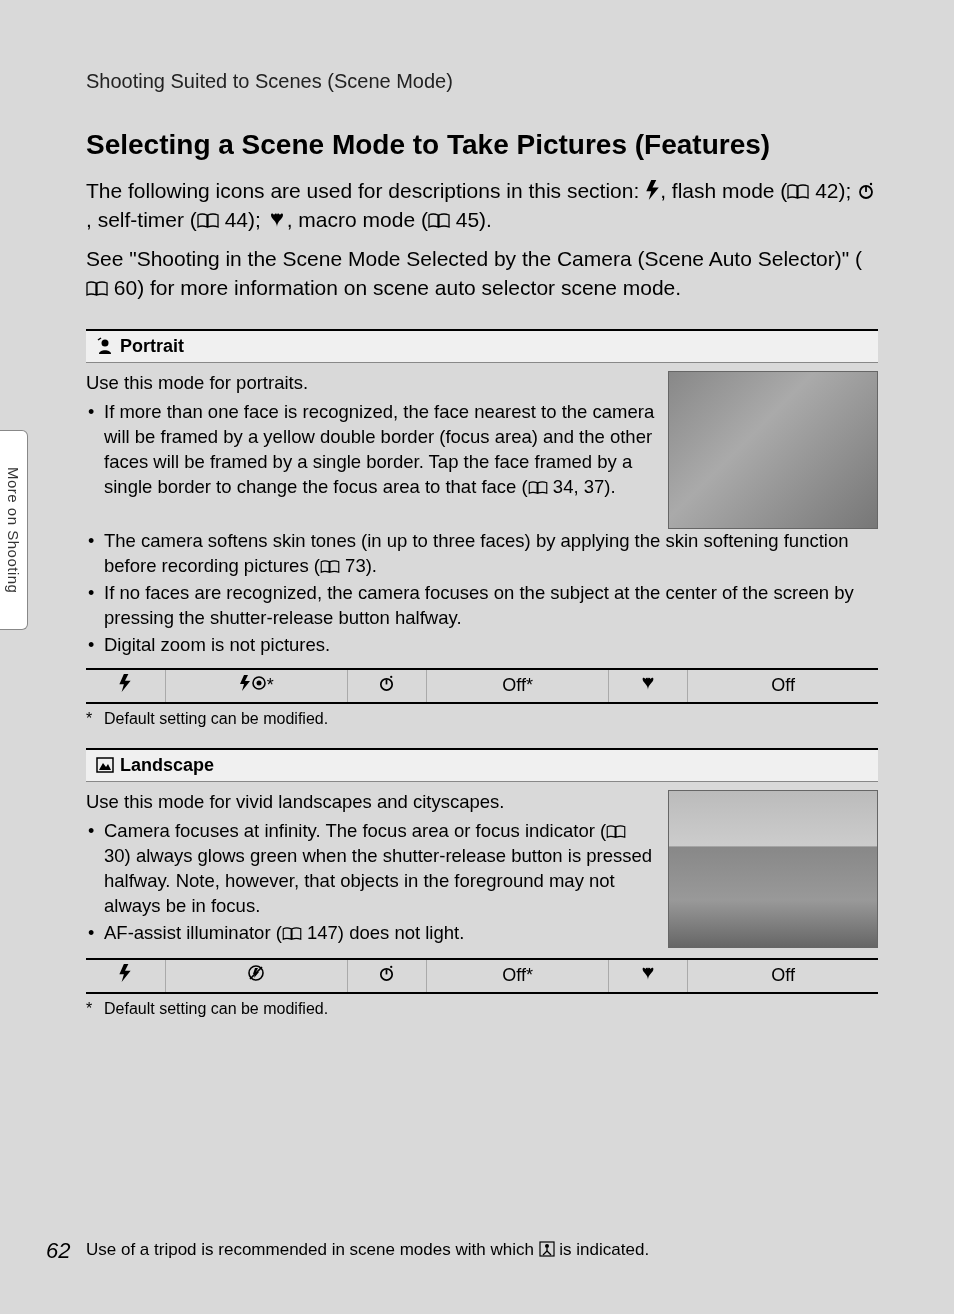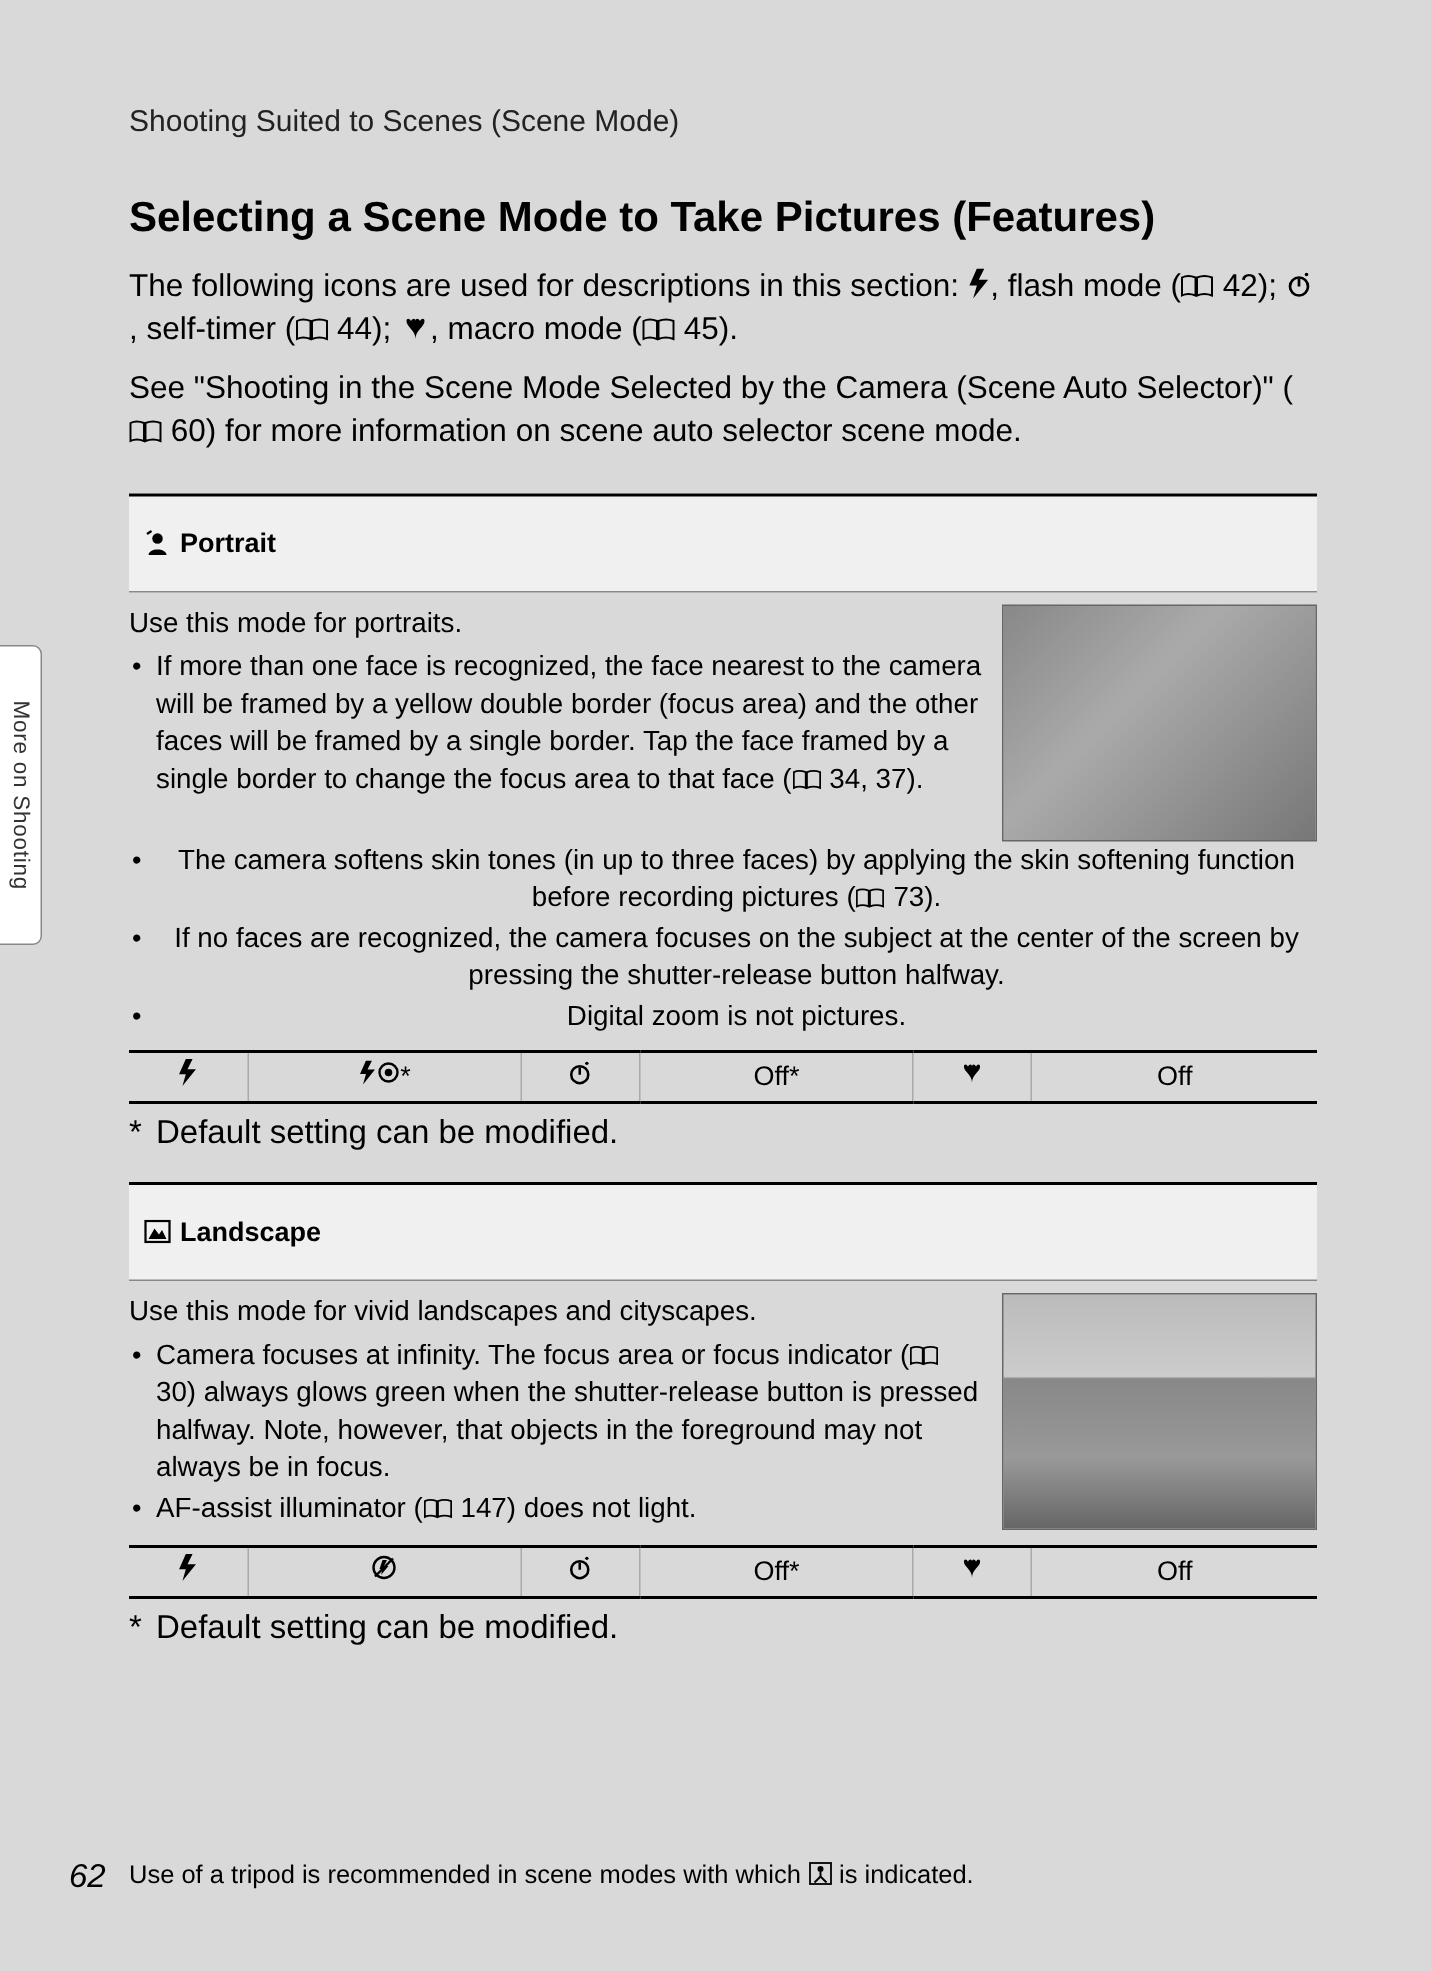--- a/index.html
+++ b/index.html
@@ -60,21 +60,21 @@
   .intro2 {
     font-size: 21px;
     line-height: 1.38;
     margin-bottom: 26px;
   }
   svg.inline-icon { display: inline-block; vertical-align: -2px; }
   .section-header {
     border-top: 2px solid #000;
     border-bottom: 1px solid #888;
     background: #f0f0f0;
-    padding: 21px 10px;
+    padding: 5px 10px;
     font-size: 18px;
     font-weight: bold;
     display: flex;
     align-items: center;
     gap: 6px;
     margin-top: 6px;
   }
   .section-body {
     display: flex;
     gap: 12px;
@@ -108,38 +108,38 @@
     border-top: 2px solid #000;
     border-bottom: 2px solid #000;
     border-left: 1px solid #aaa;
     border-right: 1px solid #aaa;
     text-align: center;
     padding: 4px 2px;
     height: 34px;
   }
   .settings-table td:first-child { border-left: none; }
   .settings-table td:last-child { border-right: none; }
-  .footnote { font-size: 22px; margin-top: 6px; margin-bottom: 20px; }
+  .footnote { font-size: 16px; margin-top: 6px; margin-bottom: 20px; }
   .footnote .ast { display: inline-block; width: 18px; }
   .page-footer {
     position: absolute;
     bottom: 54px;
     left: 86px;
     right: 76px;
     font-size: 17px;
   }
   .page-num {
     position: absolute;
     bottom: 50px;
     left: 46px;
     font-size: 22px;
     font-style: italic;
   }
   .full-bullets { font-size: 18.5px; line-height: 1.35; }
-  .full-bullets ul { list-style: none; padding-left: 18px; text-align: center; }
+  .full-bullets ul { list-style: none; padding-left: 18px; }
   .full-bullets li { position: relative; margin-bottom: 2px; }
   .full-bullets li::before {
     content: "•"; position: absolute; left: -16px; top: 0; font-size: 18px;
   }
 </style>
 </head>
 <body>
 
 <div class="side-tab">
   <span>More on Shooting</span>

